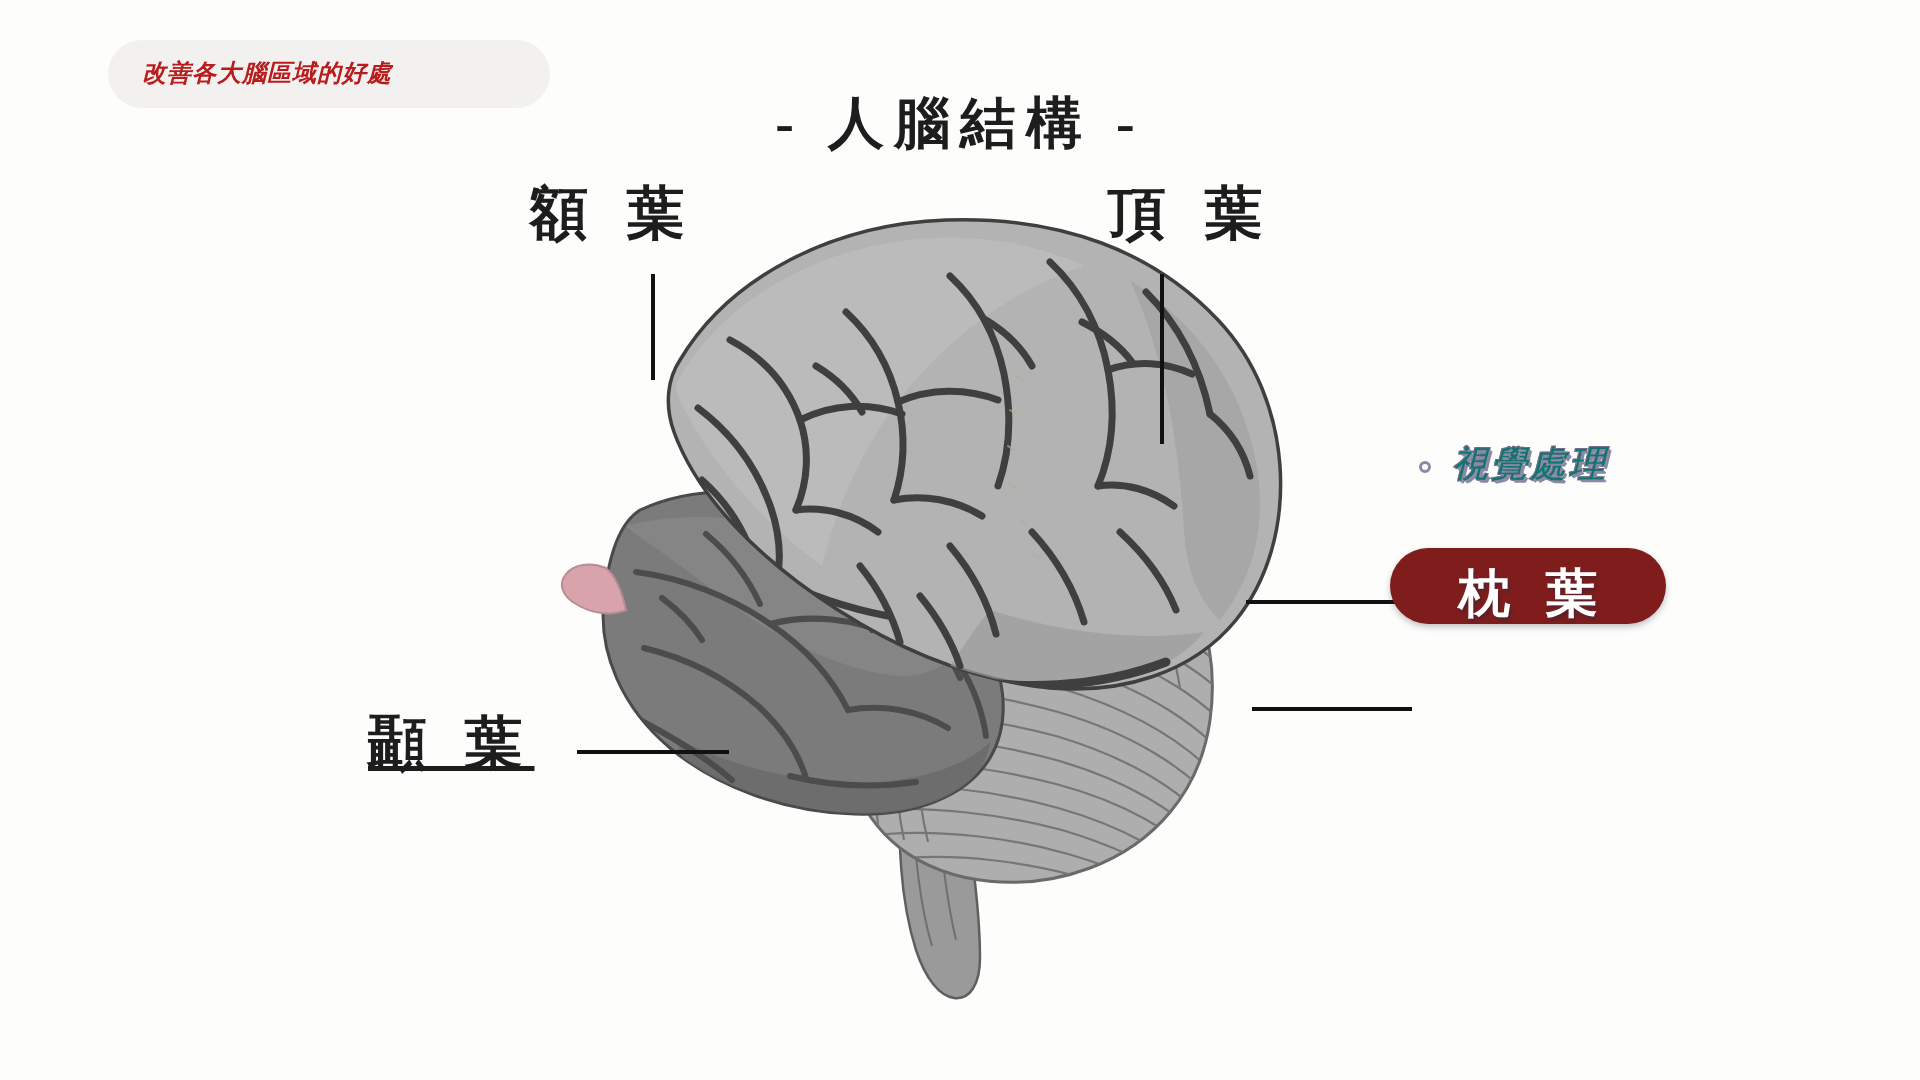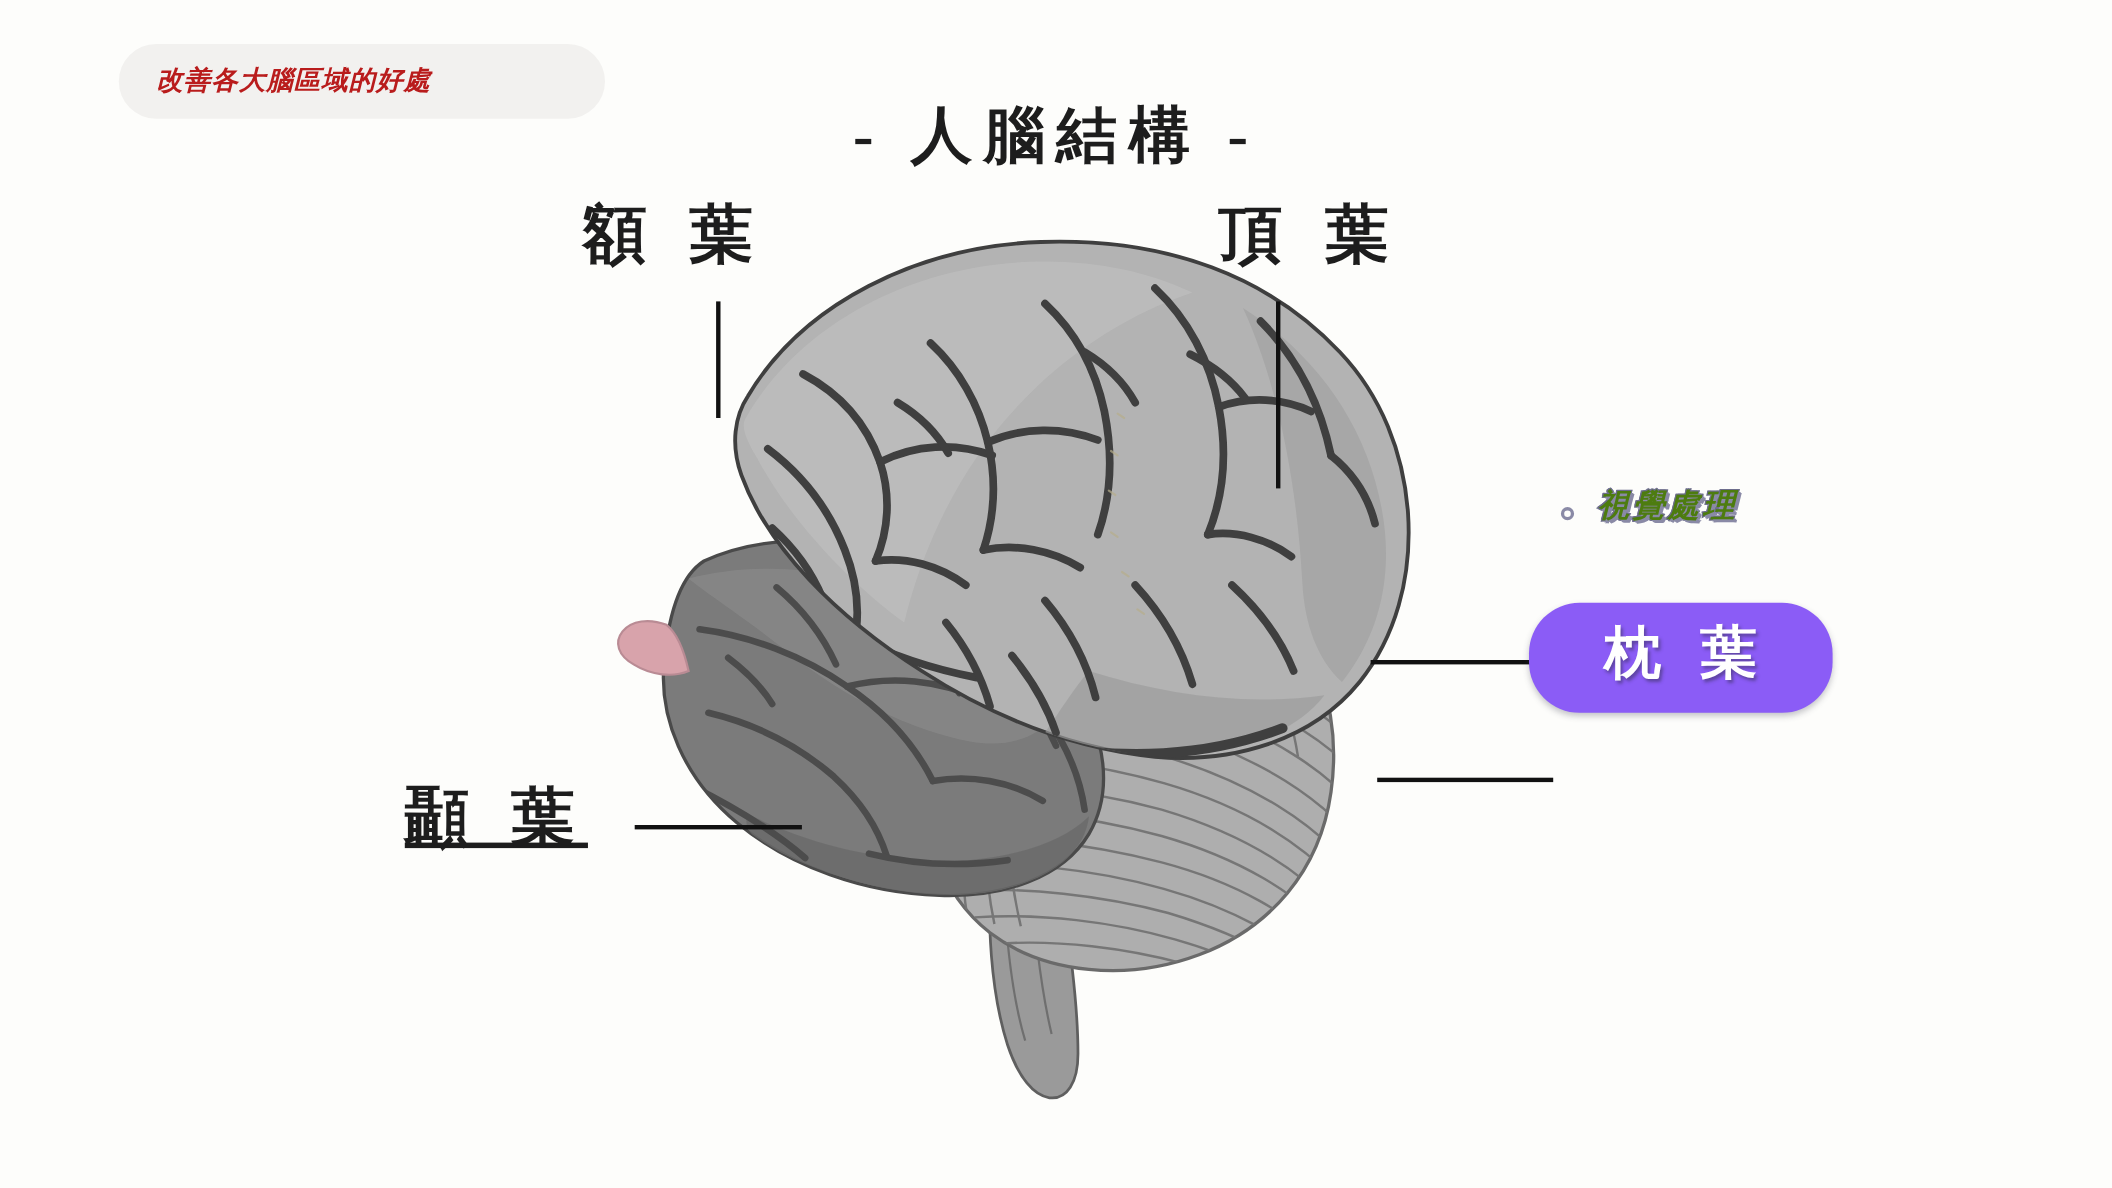--- a/index.html
+++ b/index.html
@@ -93,22 +93,22 @@
   #leader-temporal  { left: 577px; top: 750px;  width: 152px; height: 4px; }
   #leader-occipital { left: 1246px; top: 600px; width: 156px; height: 4px; }
   #leader-cerebellum{ left: 1252px; top: 707px; width: 160px; height: 4px; }
 
   
   #occipital-badge {
     position: absolute;
     left: 1390px;
     top: 548px;
     width: 276px;
-    height: 100px;
-    background: #8b5cf6;
+    height: 76px;
+    background: #7f1d1d;
     border-radius: 46px;
     box-shadow: 0 3px 6px rgba(60,60,80,0.30);
   }
   #occipital-badge-label {
     position: absolute;
     left: 0;
     top: 0;
     width: 276px;
     height: 92px;
     display: flex;
@@ -122,25 +122,25 @@
     color: #ffffff;
     text-shadow: 2px 3px 3px rgba(40,40,60,0.45);
     white-space: nowrap;
   }
 
   #occipital-function {
     position: absolute;
     left: 1452px;
     top: 440px;
     font-family: "Liberation Serif", "DejaVu Serif", serif;
-    font-weight: bold;
+    font-weight: normal;
     font-style: italic;
-    font-size: 29px;
+    font-size: 36px;
     letter-spacing: 3px;
-    color: #4d7c0f;
+    color: #0f766e;
     white-space: nowrap;
     -webkit-text-stroke: 2px #6d6d8c;
     paint-order: stroke fill;
     text-shadow:
        2px 2px 0 #8a8aa6,
        3px 3px 0 #8a8aa6,
       -1px -1px 0 #6d6d8c,
        1px -1px 0 #6d6d8c,
       -1px  1px 0 #6d6d8c;
   }

